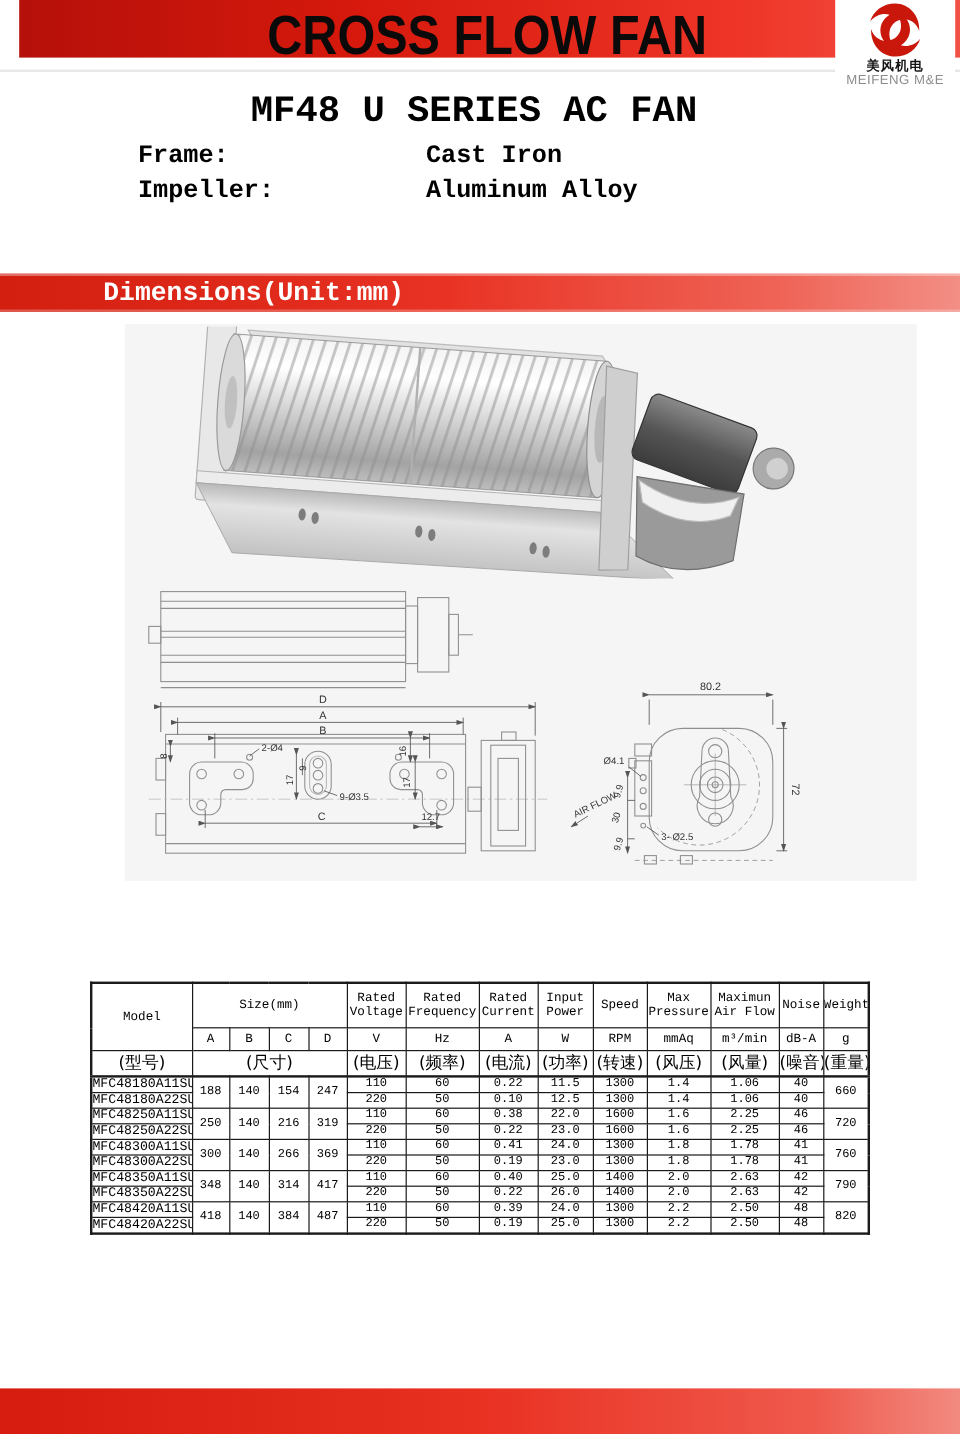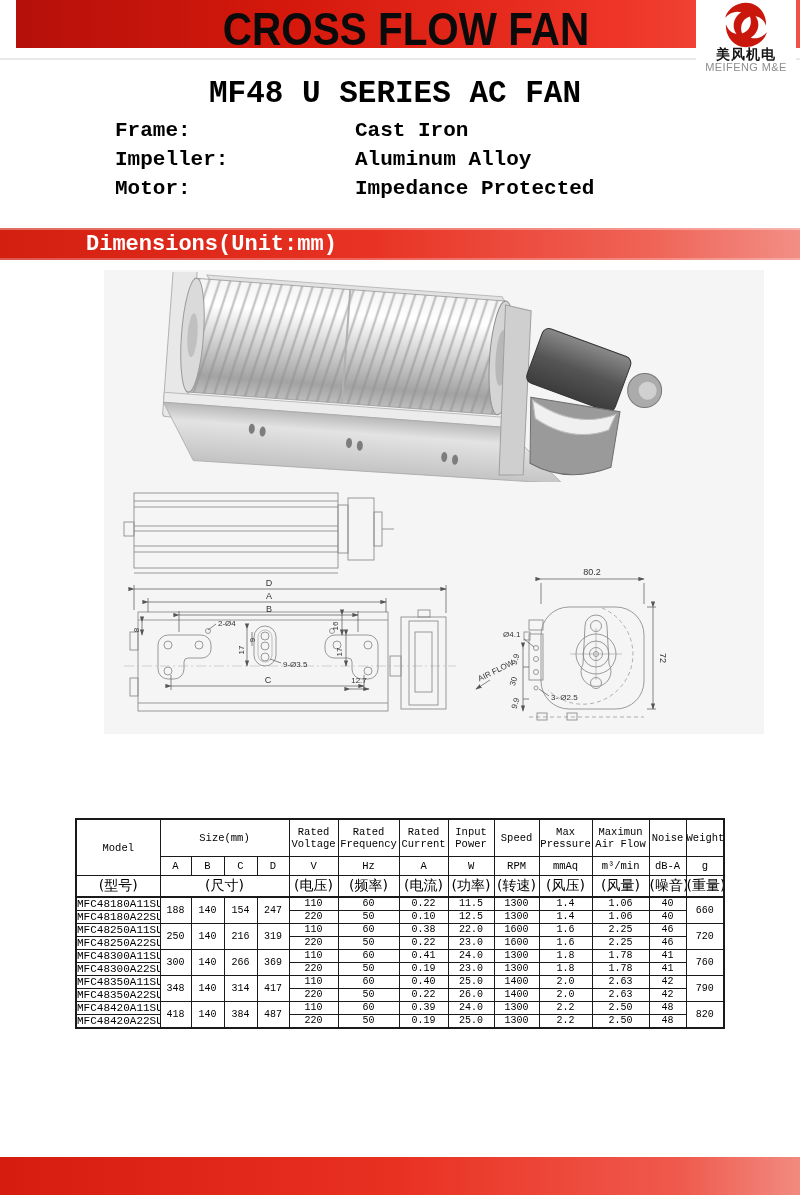--- a/index.html
+++ b/index.html
@@ -10,21 +10,21 @@
   .top-banner{position:absolute;left:16px;top:0;width:800px;height:48px;
     background:linear-gradient(90deg,#b5100a 0%,#d6190c 35%,#ee3527 75%,#f25448 100%);}
   .top-banner .title{position:absolute;left:0;top:0;width:780px;height:58px;line-height:58px;
     text-align:center;font-family:"Liberation Sans",sans-serif;font-weight:700;font-size:46px;
     color:#0a0a0a;letter-spacing:0px;transform:scaleX(0.88);transform-origin:50% 50%;}
   .top-rule{position:absolute;left:0;top:58px;width:800px;height:2px;background:#e8e8e8;}
 
   
   .logo-box{position:absolute;left:696px;top:0;width:100px;height:78px;background:#ffffff;
     display:flex;flex-direction:column;align-items:center;justify-content:flex-start;box-sizing:border-box;padding-top:2px;}
-  .logo-cn{font-family:Liberation Mono, monospace;font-weight:700;font-size:14px;line-height:15px;letter-spacing:1px;color:#141414;}
+  .logo-cn{font-family:Liberation Serif, serif;font-weight:700;font-size:11px;line-height:15px;letter-spacing:1px;color:#141414;}
   .logo-en{font-family:"Liberation Sans",sans-serif;font-size:11px;line-height:9px;color:#8d8d8d;letter-spacing:0.4px;}
 
   
   .subtitle{position:absolute;left:0;top:76px;width:790px;text-align:center;
     font-size:31px;font-weight:700;letter-spacing:0px;}
   .spec-list{position:absolute;left:115px;top:116px;font-size:21px;font-weight:700;}
   .spec-row{height:29px;line-height:29px;white-space:nowrap;}
   .spec-row .lab{display:inline-block;width:240px;}
 
   
@@ -81,23 +81,20 @@
   </div>
 
   <div class="subtitle">MF48 U SERIES AC FAN</div>
 
   <div class="spec-list">
     <div class="spec-row">
       <span class="lab">Frame:</span><span>Cast Iron</span>
     </div>
     <div class="spec-row">
       <span class="lab">Impeller:</span><span>Aluminum Alloy</span>
-    </div>
-    <div class="spec-row">
-      <span class="lab">Motor:</span><span>Impedance Protected</span>
     </div>
   </div>
 
   <div class="banner banner-dim">
     <span class="bt">Dimensions(Unit:mm)</span>
   </div>
 
   <div class="panel"></div>
 
   <svg class="photo-svg" width="660" height="210" viewBox="0 0 660 210">

